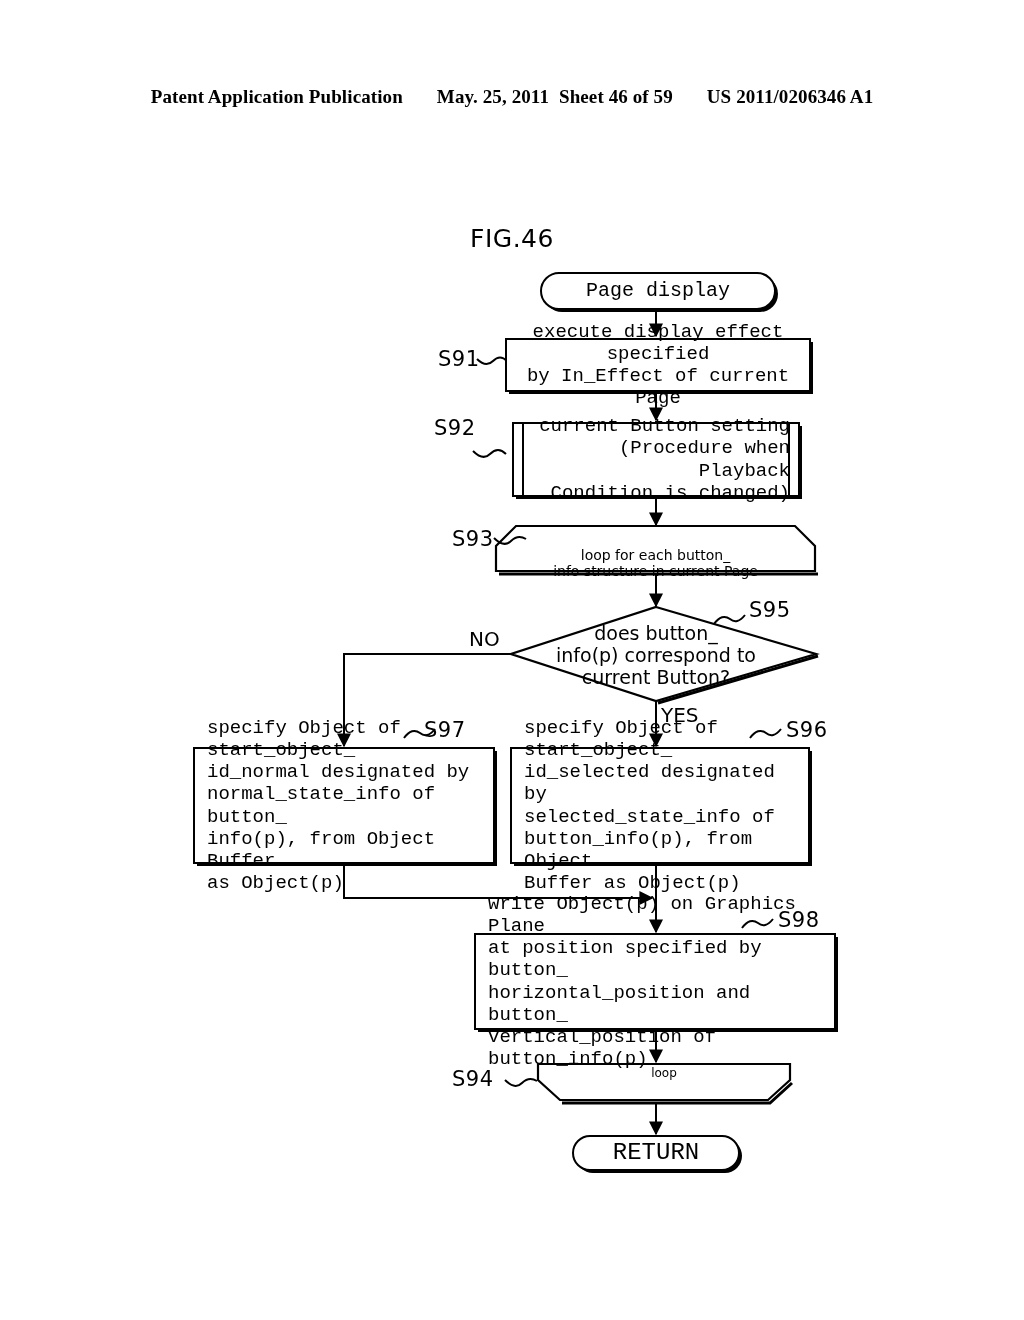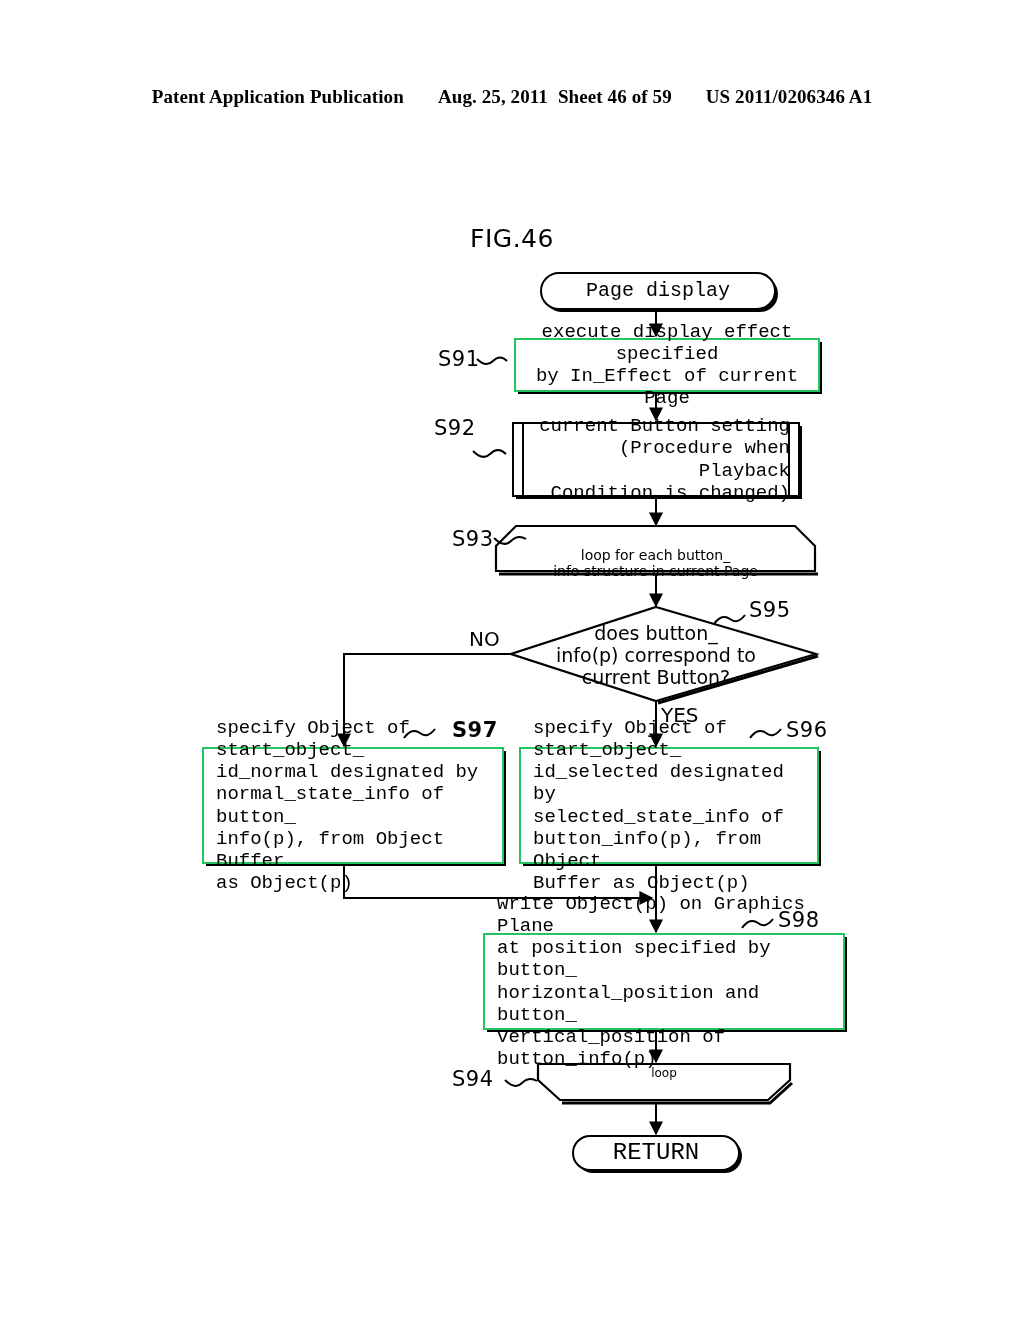--- a/index.html
+++ b/index.html
@@ -61,23 +61,22 @@
     align-items: center;
     justify-content: center;
     text-align: center;
     background: #ffffff;
     font-family: Liberation Mono, monospace;
     line-height: 1.16;
   }
 
   
   .proc {
-    border: 2px solid #22c55e;
+    border: 2px solid #000000;
     box-shadow: 3px 3px 0 -1px #000;
-    margin-left: 9px;
   }
 
   
   .terminal {
     border: 2px solid #000;
     border-radius: 999px;
     box-shadow: 3px 3px 0 -1px #000;
     font-size: 20px;
   }
 
@@ -140,21 +139,21 @@
     position: absolute;
     font-family: "DejaVu Sans", sans-serif;
     font-size: 20px;
     white-space: nowrap;
   }
 </style>
 </head>
 <body>
 
 <div class="pub-header">
-  <span class="seg">Patent Application Publication</span><span class="gap-a"></span><span class="seg">Aug. 25, 2011</span><span class="gap-b"></span><span class="seg">Sheet 46 of 59</span><span class="gap-c"></span><span class="seg">US 2011/0206346 A1</span>
+  <span class="seg">Patent Application Publication</span><span class="gap-a"></span><span class="seg">May. 25, 2011</span><span class="gap-b"></span><span class="seg">Sheet 46 of 59</span><span class="gap-c"></span><span class="seg">US 2011/0206346 A1</span>
 </div>
 
 <div class="fig-caption">FIG.46</div>
 
 <svg id="flow" viewBox="0 0 1024 1320" xmlns="http://www.w3.org/2000/svg">
   <defs>
     <marker id="arrow" viewBox="0 0 10 10" refX="9" refY="5" markerWidth="7" markerHeight="7" orient="auto-start-reverse">
       <path d="M 0 0 L 10 5 L 0 10 z" fill="#000"></path>
     </marker>
   </defs>
@@ -232,21 +231,21 @@
 <div class="branch-label" style="left:469px; top:627px;text-align:right;">NO</div>
 <div class="branch-label" style="left:661px; top:703px;">YES</div>
 
 <div class="node proc" style="left:193px; top:747px; width:302px; height:117px; justify-content:flex-start;">
   <span class="node-text" style="font-size:19px; text-align:left; padding-left:12px;">specify Object of start_object_
 id_normal designated by
 normal_state_info of button_
 info(p), from Object Buffer
 as Object(p)</span>
 </div>
-<div class="step-id" style="left:452px; top:718px;font-weight:bold;">S97</div>
+<div class="step-id" style="left:424px; top:718px;">S97</div>
 
 <div class="node proc" style="left:510px; top:747px; width:300px; height:117px; justify-content:flex-start;">
   <span class="node-text" style="font-size:19px; text-align:left; padding-left:12px;">specify Object of start_object_
 id_selected designated by
 selected_state_info of
 button_info(p), from Object
 Buffer as Object(p)</span>
 </div>
 <div class="step-id" style="left:786px; top:718px;">S96</div>
 

